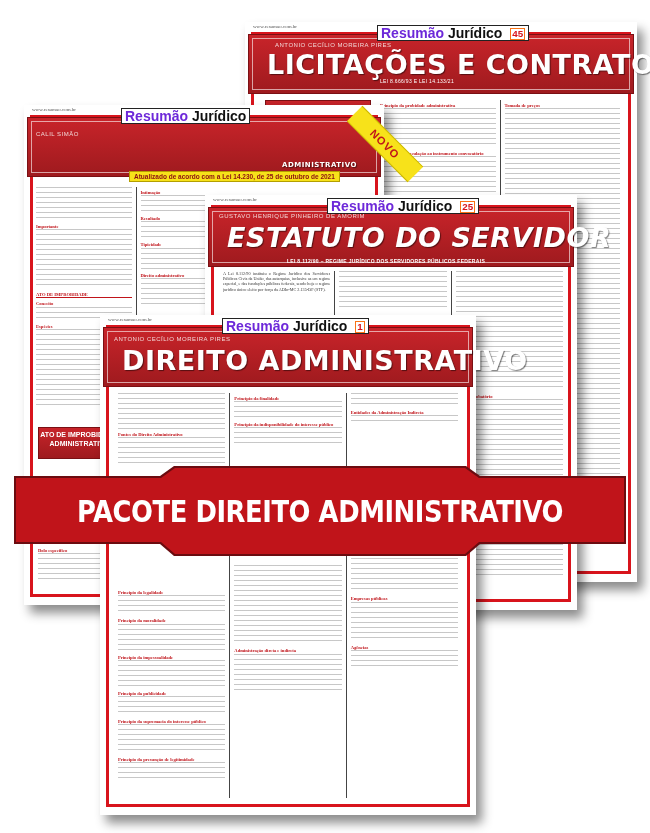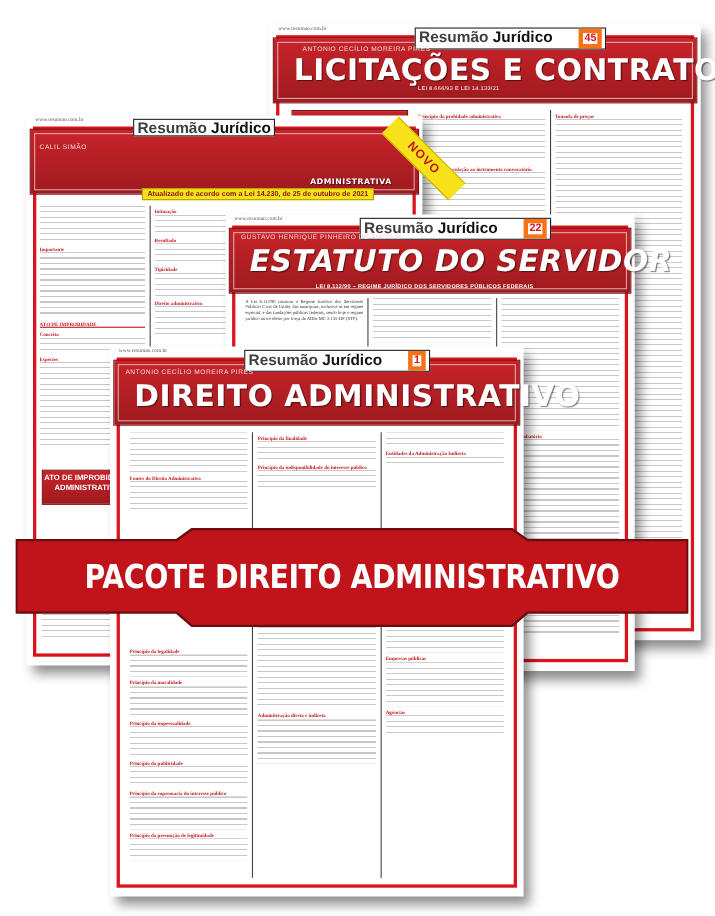--- a/index.html
+++ b/index.html
@@ -6,42 +6,42 @@
   body { width:650px; height:833px; position:relative; overflow:hidden; font-family:"Liberation Sans", sans-serif; }
 
   .sheet { position:absolute; background:#ffffff; box-shadow: 6px 8px 10px rgba(0,0,0,0.45); }
   .sheet .frame { position:absolute; left:6px; right:6px; top:10px; bottom:8px; border:3px solid #d8141c; }
   .site { position:absolute; top:2px; left:8px; font-size:5px; color:#555; font-family:"Liberation Serif", serif; }
 
   .banner { position:absolute; left:3px; right:3px; background: linear-gradient(180deg,#c8242a 0%,#9e1a1e 100%); border:1px solid #7a1014; }
   .banner .inner { position:absolute; inset:3px; border:1px solid rgba(255,255,255,0.6); }
 
   .brand { position:absolute; background:#fff; border:1px solid #222; padding:0 3px; white-space:nowrap; font-family:"Liberation Sans", sans-serif; font-weight:bold; line-height:1; }
-  .brand .r { color:#404040; }
+  .brand .r { color:#6d28d9; }
   .brand .j { color:#111; }
-  .brand .num { display:inline-block; border:4px solid #f97316; color:#d8141c; font-size:0.7em; padding:0 1px; margin-left:20px; vertical-align:middle; }
+  .brand .num { display:inline-block; border:1px solid #f97316; color:#d8141c; font-size:0.7em; padding:0 1px; margin-left:4px; vertical-align:middle; }
 
   .author { position:absolute; color:#f3d7d7; font-size:6px; letter-spacing:0.5px; }
   .title { position:absolute; color:#fff; font-weight:bold; white-space:nowrap; letter-spacing:0.5px; font-family:"DejaVu Sans", sans-serif; text-shadow:1px 1px 1px rgba(0,0,0,0.5); }
   .subline { position:absolute; color:#fff; font-size:5px; white-space:nowrap; letter-spacing:0.3px; }
 
   .cols { position:absolute; display:flex; gap:4px; }
   .col { flex:1; overflow:hidden; position:relative; }
   .col + .col { border-left:1px solid #444; padding-left:4px; }
   .txt { font-family:"Liberation Serif", serif; font-size:4.2px; line-height:5.2px; color:#333; text-align:justify; }
   .txt .h { color:#c0141a; font-weight:bold; display:block; font-size:4.6px; margin-top:3px; }
   .fill-lines { background: repeating-linear-gradient(180deg, #9a9a9a 0 1px, transparent 1px 5px); opacity:0.55; }
 
   .novo { position:absolute; background:#f7e21a; color:#c0141a; font-weight:bold; font-size:11px; text-align:center; transform:rotate(45deg); border-top:1px solid #c9b500; border-bottom:1px solid #c9b500; letter-spacing:1px; }
 
   .yellowbar { position:absolute; background:#f7e21a; color:#8a0f12; font-size:6.5px; font-weight:bold; padding:1px 4px; white-space:nowrap; border:1px solid #b49f00; }
 
   .section-box { position:absolute; background: linear-gradient(180deg,#c8242a,#9e1a1e); color:#fff; font-weight:bold; text-align:center; border:1px solid #7a1014; }
 
-  .ribbon { position:absolute; left:14px; top:480px; width:612px; height:115px; }
+  .ribbon { position:absolute; left:14px; top:466px; width:612px; height:115px; }
   .ribbon svg { position:absolute; inset:0; }
   .ribbon-text { position:absolute; left:0; right:0; top:28px; text-align:center; color:#fff; font-family:"DejaVu Sans", sans-serif; font-weight:bold; font-size:30px; letter-spacing:-0.5px; transform:scaleX(0.86); transform-origin:center; }
 </style>
 </head>
 <body>
 
 <div class="sheet" style="left:245px; top:22px; width:392px; height:560px;">
   <div class="frame"></div>
   <div class="site">www.resumao.com.br</div>
   <div class="banner" style="top:12px; height:58px;">
@@ -76,21 +76,21 @@
   <div class="frame"></div>
   <div class="site">www.resumao.com.br</div>
   <div class="banner" style="top:12px; height:58px;">
       <div class="inner"></div>
     </div>
   <div class="brand" style="left:97px; top:3px; font-size:14px;">
     <span class="r">Resumão</span>
     <span class="j">Jurídico</span>
   </div>
   <div class="author" style="left:12px; top:26px;">CALIL SIMÃO</div>
-  <div class="title" style="left:258px; top:56px; font-size:7px;">ADMINISTRATIVA</div>
+  <div class="title" style="left:258px; top:56px; font-size:7px;">ADMINISTRATIVO</div>
   <div class="yellowbar" style="left:105px; top:66px;">Atualizado de acordo com a Lei 14.230, de 25 de outubro de 2021</div>
   <div class="cols" style="left:12px; top:82px; width:200px; height:400px;">
     <div class="col txt">
       <div class="fill-lines" style="height:34px"></div>
       <span class="h">Importante</span>
       <div class="fill-lines" style="height:60px"></div>
       <span class="h" style="border-bottom:1px solid #c0141a">ATO DE IMPROBIDADE</span>
       <span class="h">Conceito</span>
       <div class="fill-lines" style="height:14px"></div>
       <span class="h">Espécies</span>
@@ -117,21 +117,21 @@
 
 <div class="sheet" style="left:205px; top:195px; width:372px; height:415px;">
   <div class="frame"></div>
   <div class="site">www.resumao.com.br</div>
   <div class="banner" style="top:12px; height:58px;">
       <div class="inner"></div>
     </div>
   <div class="brand" style="left:122px; top:3px; font-size:14px;">
     <span class="r">Resumão</span>
     <span class="j">Jurídico</span>
-    <span class="num">22</span>
+    <span class="num">25</span>
   </div>
   <div class="author" style="left:14px; top:18px;">GUSTAVO HENRIQUE PINHEIRO DE AMORIM</div>
   <div class="title" style="left:22px; top:27px; font-size:27px;font-style:italic;">ESTATUTO DO SERVIDOR</div>
   <div class="subline" style="left:82px; top:63px; font-weight:bold;">LEI 8.112/90 – REGIME JURÍDICO DOS SERVIDORES PÚBLICOS FEDERAIS</div>
   <div class="cols" style="left:18px; top:76px; width:340px; height:330px;">
     <div class="col txt">A Lei 8.112/90 instituiu o Regime Jurídico dos Servidores Públicos Civis da União, das autarquias, inclusive as em regime especial, e das fundações públicas federais, sendo hoje o regime jurídico único eleito por força da ADIn-MC 2.135-DF (STF).</div>
     <div class="col txt">
         <div class="fill-lines" style="height:40px"></div>
       </div>
     <div class="col txt">

